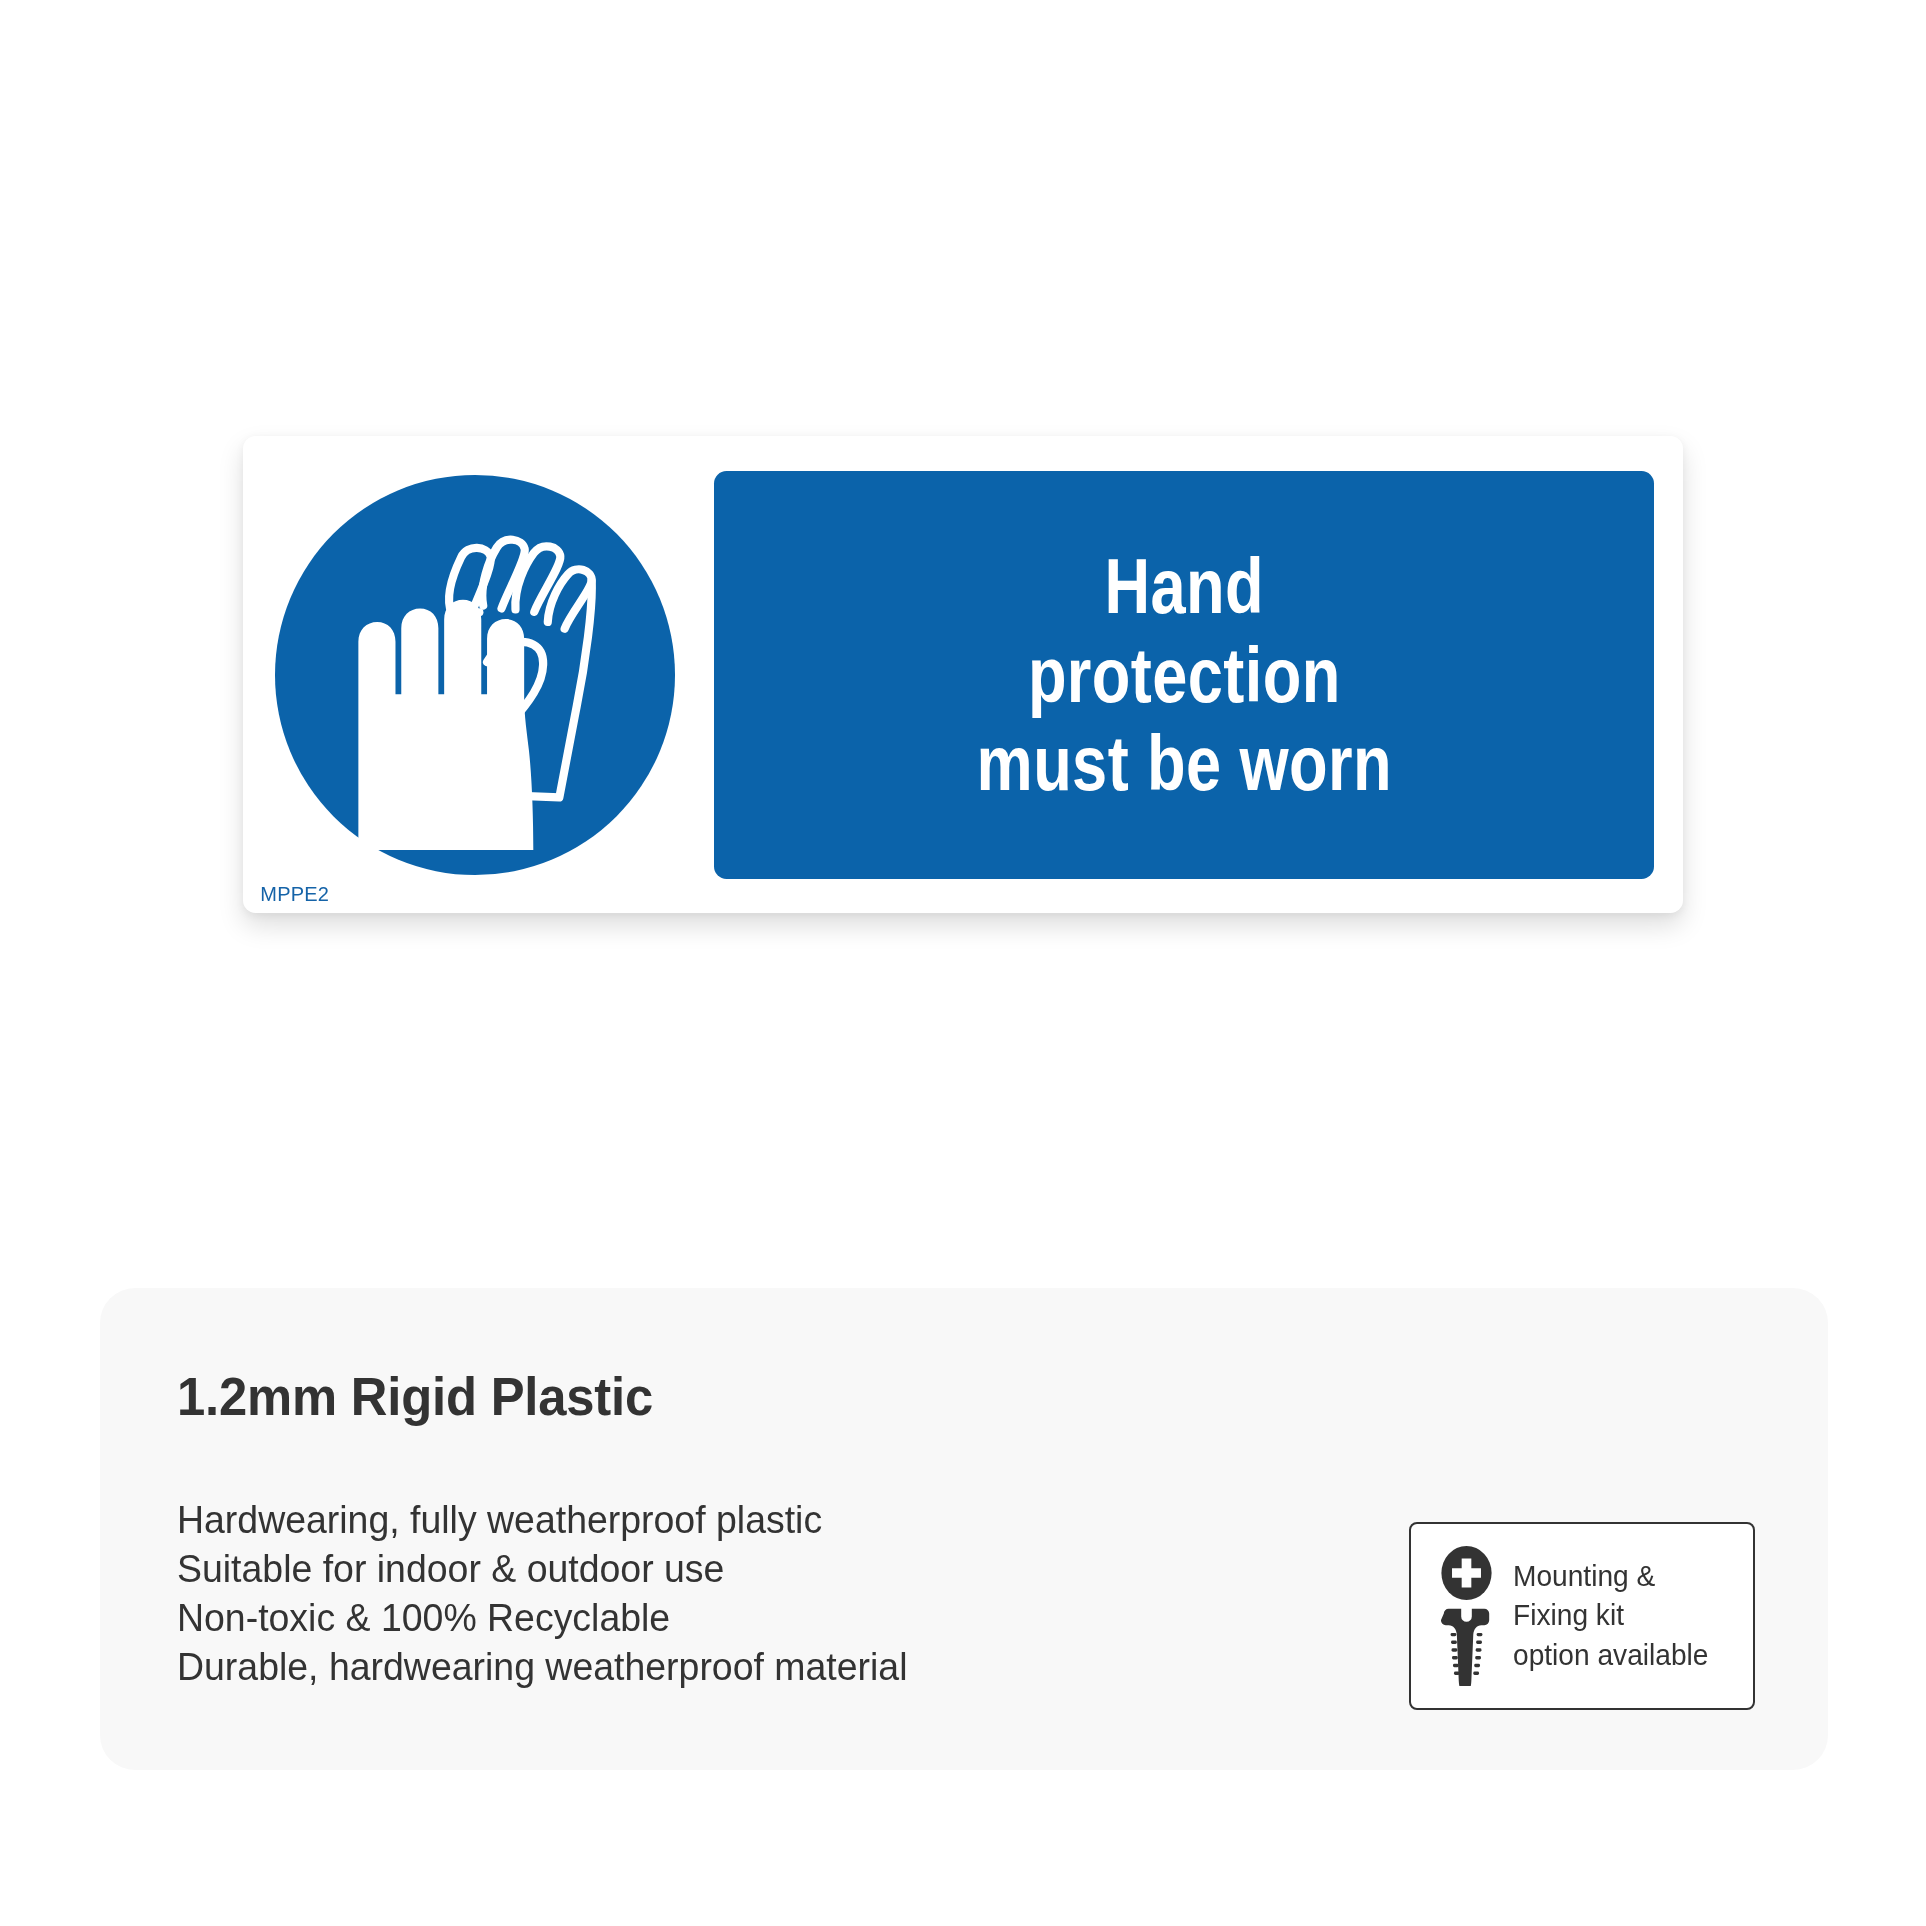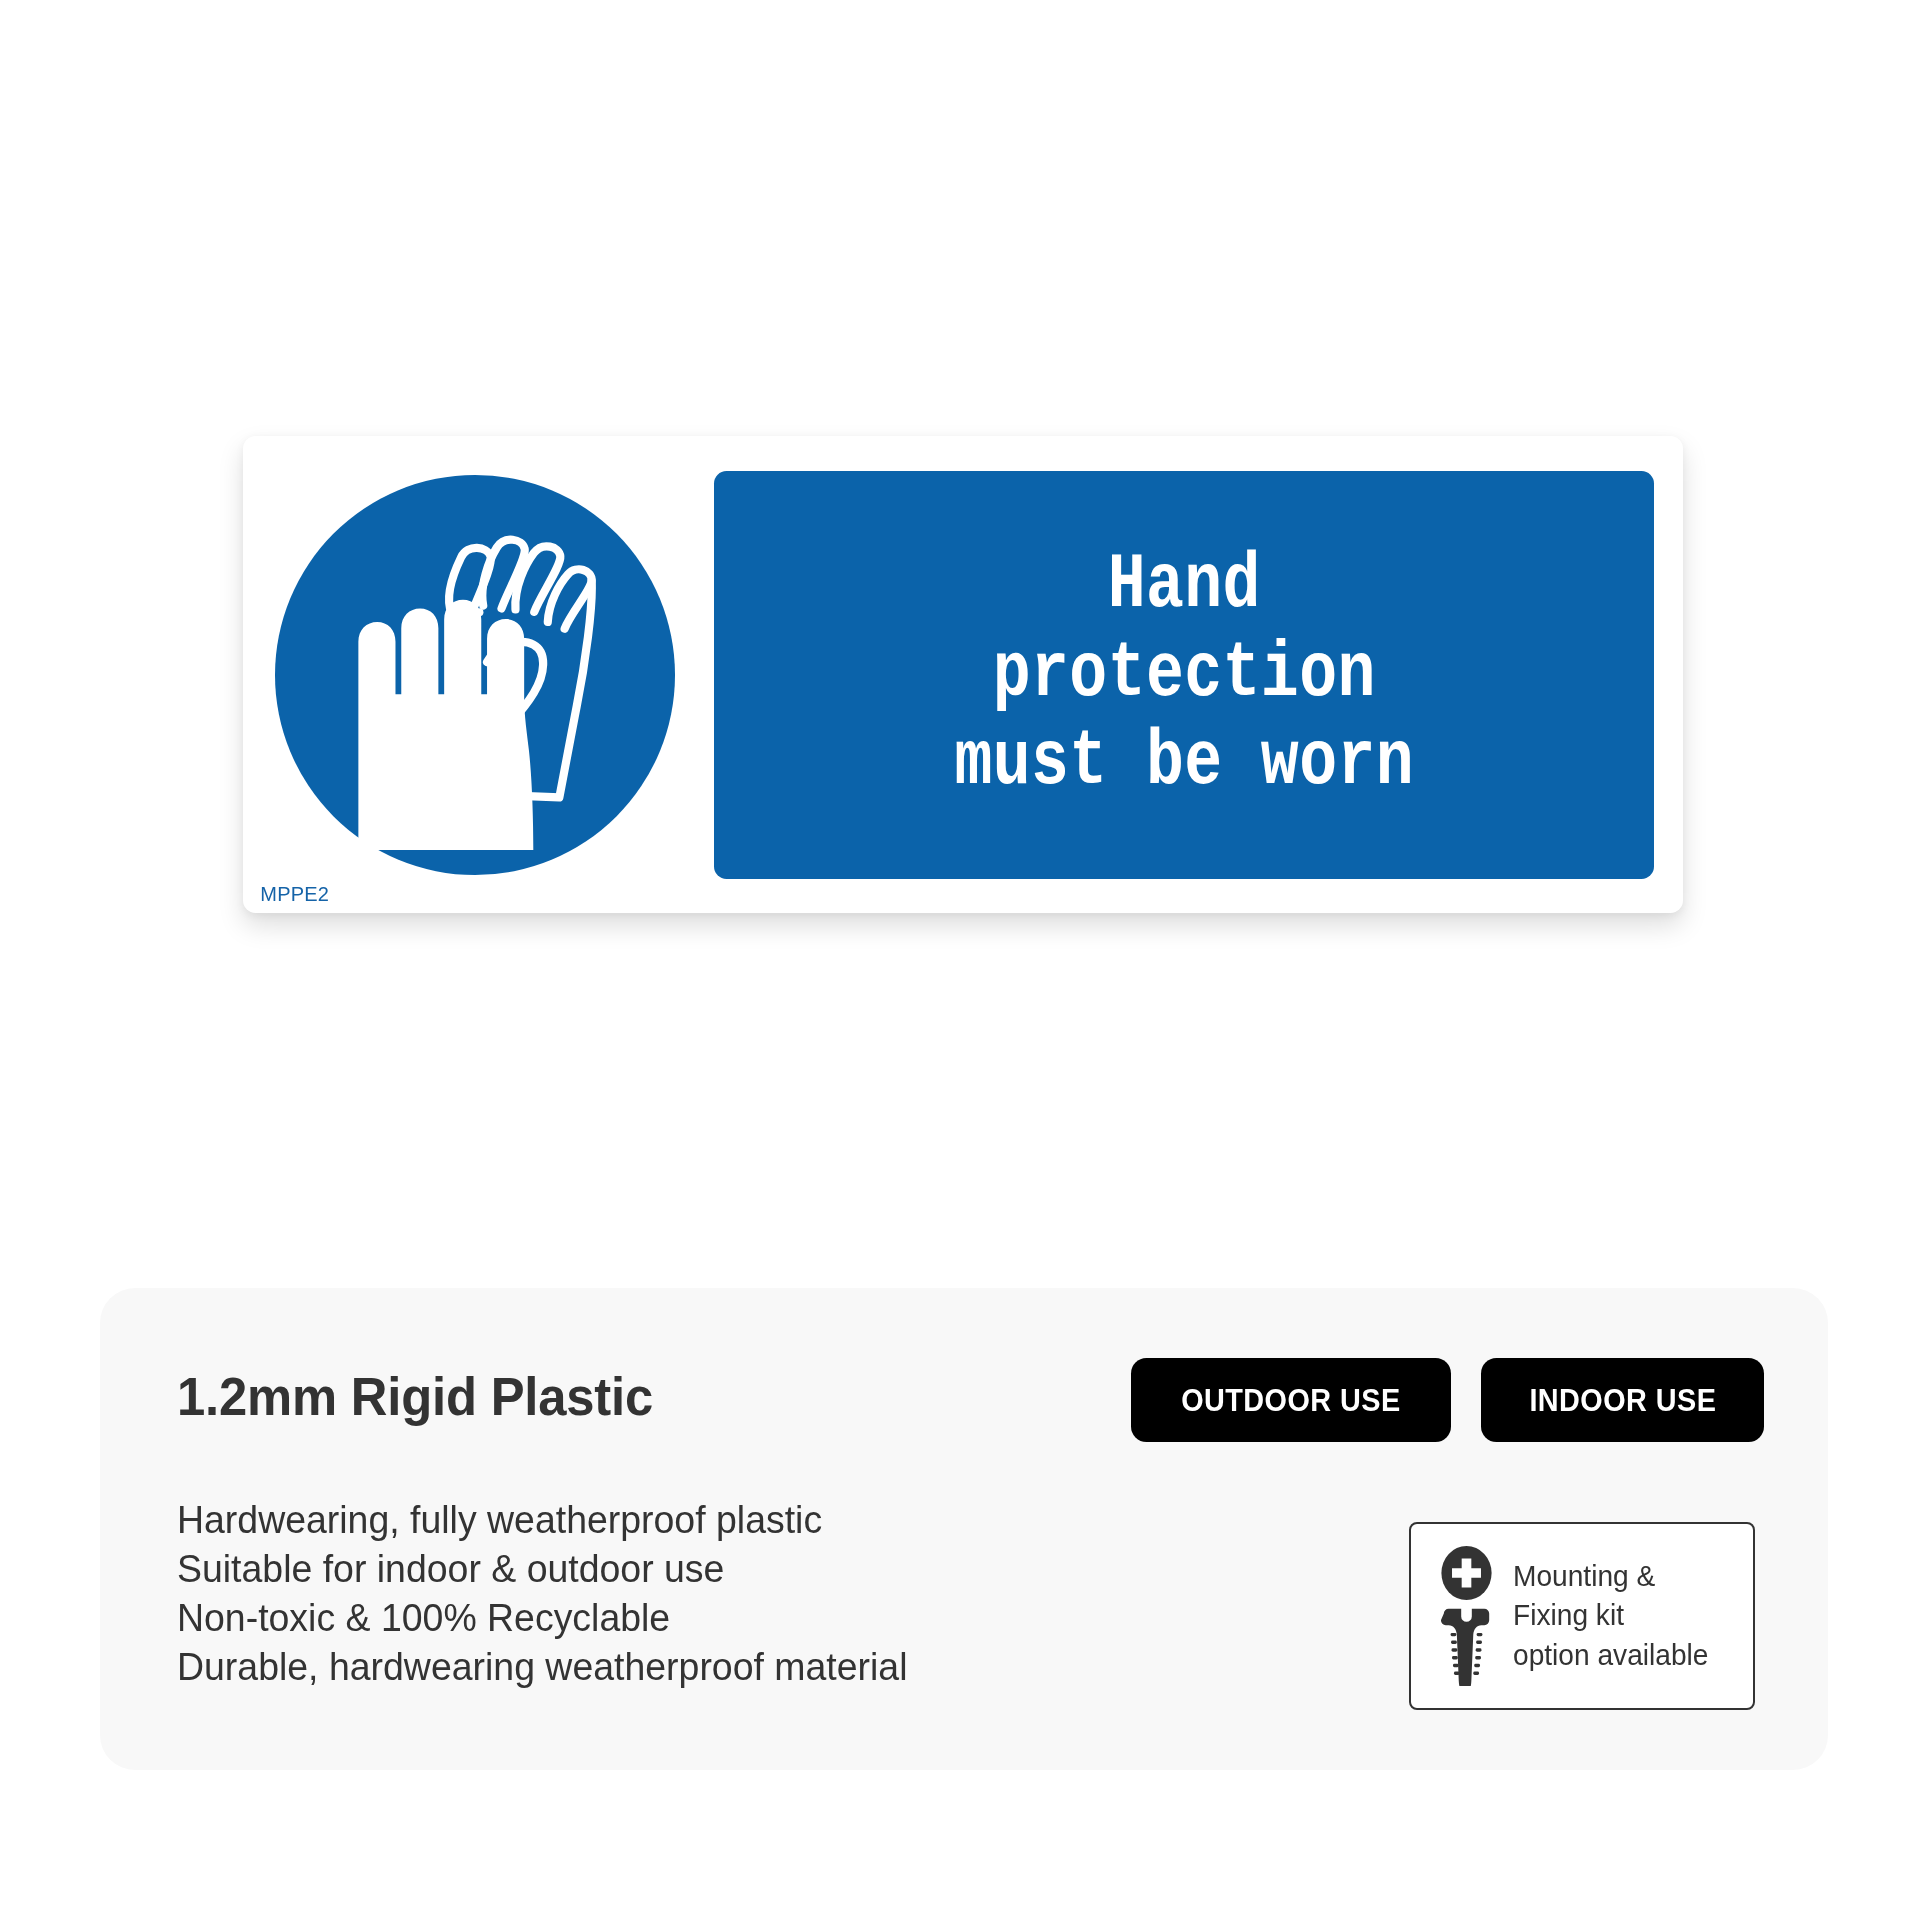--- a/index.html
+++ b/index.html
@@ -53,21 +53,20 @@
     position: absolute;
     left: 471px;
     top: 35px;
     width: 940px;
     height: 408px;
     background: #0b63aa;
     border-radius: 12.5px;
     display: flex;
     align-items: center;
     justify-content: center;
-    font-family: Liberation Mono, monospace;
   }
   #sign-legend-text {
     color: #ffffff;
     font-weight: bold;
     font-size: 77px;
     line-height: 1.15;
     text-align: center;
     font-stretch: condensed;
     transform: scaleX(0.82);
     white-space: pre-line;
@@ -247,28 +246,20 @@
 
   <div id="material-title">1.2mm Rigid Plastic</div>
 
   <ul id="feature-list">
     <li>Hardwearing, fully weatherproof plastic</li>
     <li>Suitable for indoor &amp; outdoor use</li>
     <li>Non-toxic &amp; 100% Recyclable</li>
     <li>Durable, hardwearing weatherproof material</li>
   </ul>
 
-  <div id="use-badges">
-    <div class="use-badge">
-      <span>OUTDOOR USE</span>
-    </div>
-    <div class="use-badge">
-      <span>INDOOR USE</span>
-    </div>
-  </div>
 
   <div id="mounting-box">
     <div id="mounting-icons">
       <svg viewBox="0 0 126 290" xmlns="http://www.w3.org/2000/svg">
 
         <g>
           <ellipse cx="63" cy="56" rx="52" ry="56" fill="#333333"></ellipse>
           <path d="M53 26 h20 v20 h20 v20 h-20 v20 h-20 v-20 h-20 v-20 h20 z" fill="#ffffff"></path>
         </g>
 

